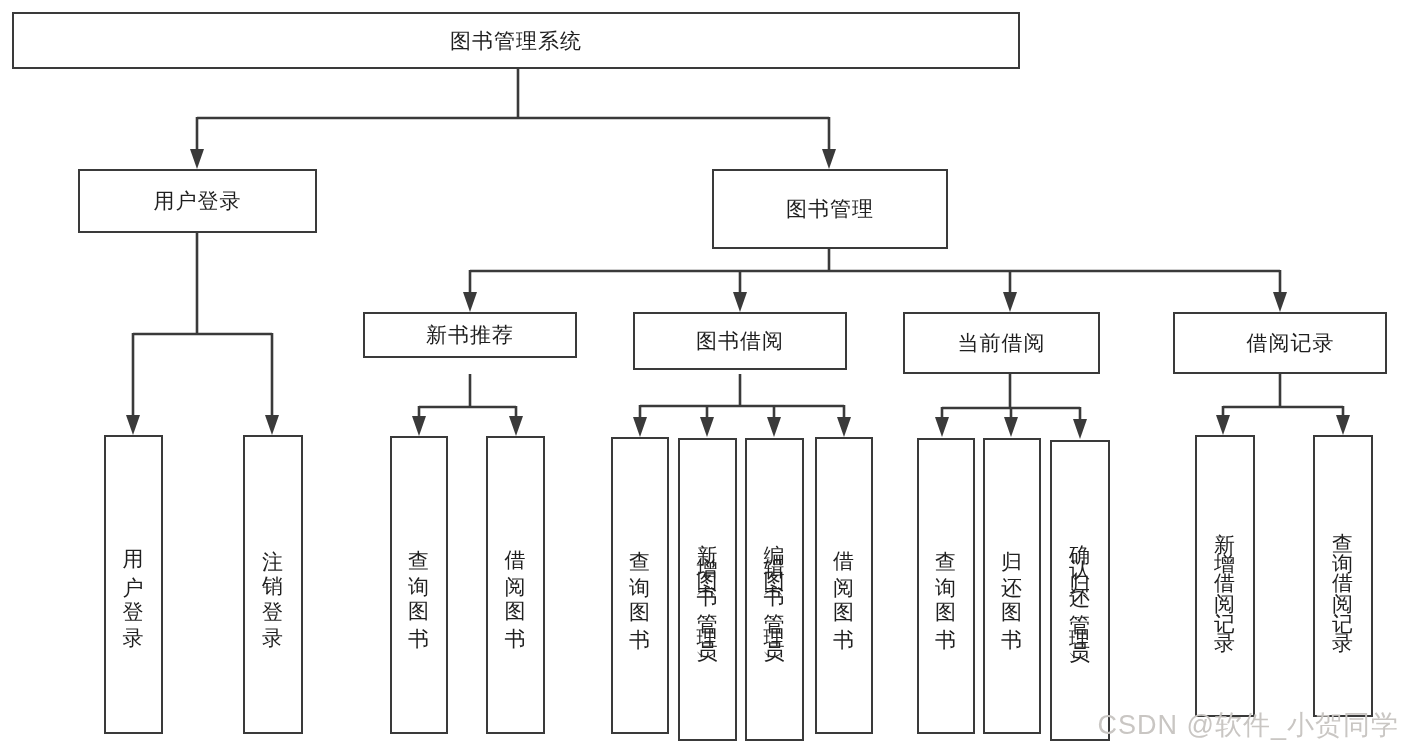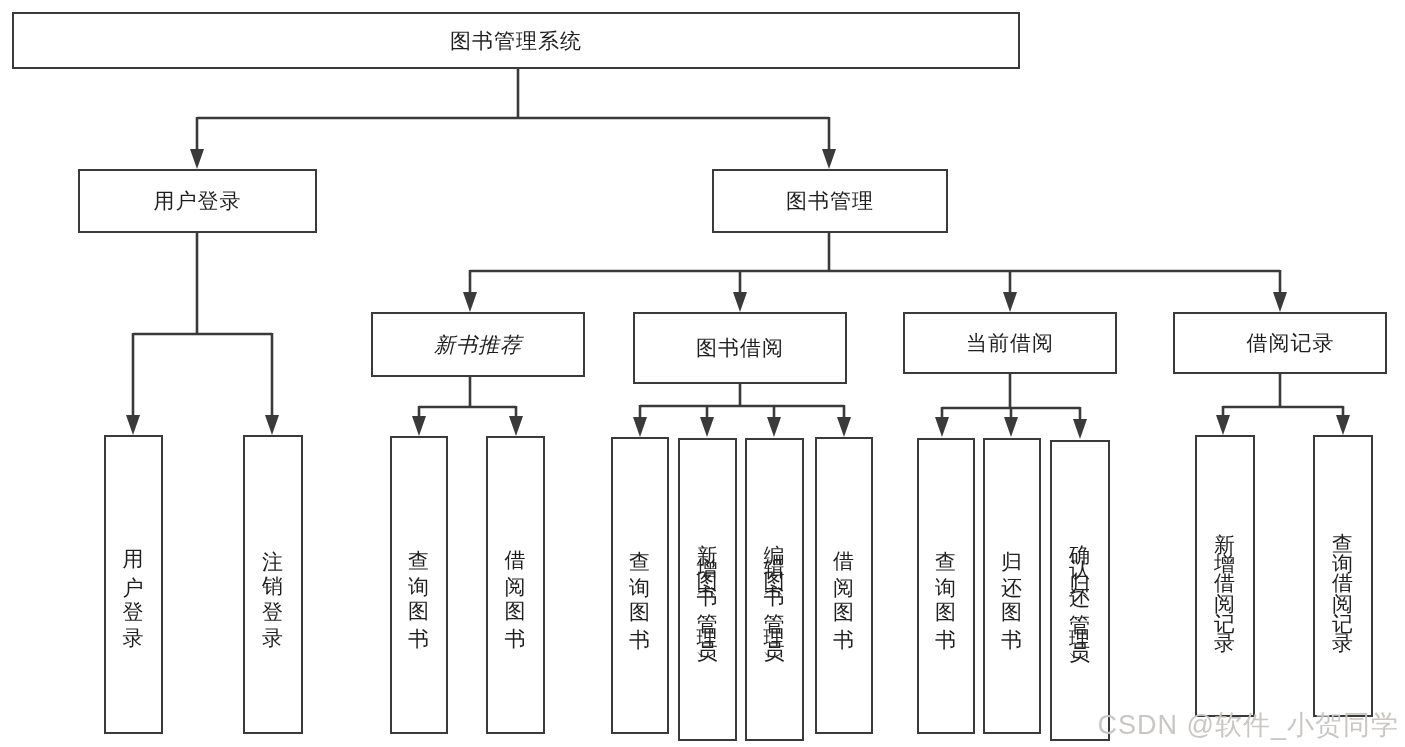--- a/index.html
+++ b/index.html
@@ -135,25 +135,25 @@
       <path d="M1223,406 V416"></path>
         <polygon points="1216,415 1230,415 1223,435"></polygon>
       <path d="M1343,406 V416"></path>
         <polygon points="1336,415 1350,415 1343,435"></polygon>
     </g>
   </svg>
 
   <div class="node" style="left:12px;top:12px;width:1008px;height:57px;">图书管理系统</div>
 
   <div class="node" style="left:78px;top:169px;width:239px;height:64px;">用户登录</div>
-  <div class="node" style="left:712px;top:169px;width:236px;height:64px;">图书管理</div>
+  <div class="node" style="left:712px;top:169px;width:236px;height:80px;">图书管理</div>
 
-  <div class="node" style="left:371px;top:312px;width:214px;height:65px;font-style:italic;">新书推荐</div>
-  <div class="node" style="left:633px;top:312px;width:214px;height:72px;">图书借阅</div>
-  <div class="node" style="left:903px;top:312px;width:214px;height:62px;">当前借阅</div>
+  <div class="node" style="left:363px;top:312px;width:214px;height:46px;">新书推荐</div>
+  <div class="node" style="left:633px;top:312px;width:214px;height:58px;">图书借阅</div>
+  <div class="node" style="left:903px;top:312px;width:197px;height:62px;">当前借阅</div>
   <div class="node" style="left:1173px;top:312px;width:214px;height:62px;padding-left:21px;">借阅记录</div>
 
   <div class="leaf" style="left:104px;top:435px;width:59px;height:299px;">
     <span class="vtext">用户登录</span>
   </div>
   <div class="leaf" style="left:243px;top:435px;width:60px;height:299px;">
     <span class="vtext">注销登录</span>
   </div>
 
   <div class="leaf" style="left:390px;top:436px;width:58px;height:298px;">

